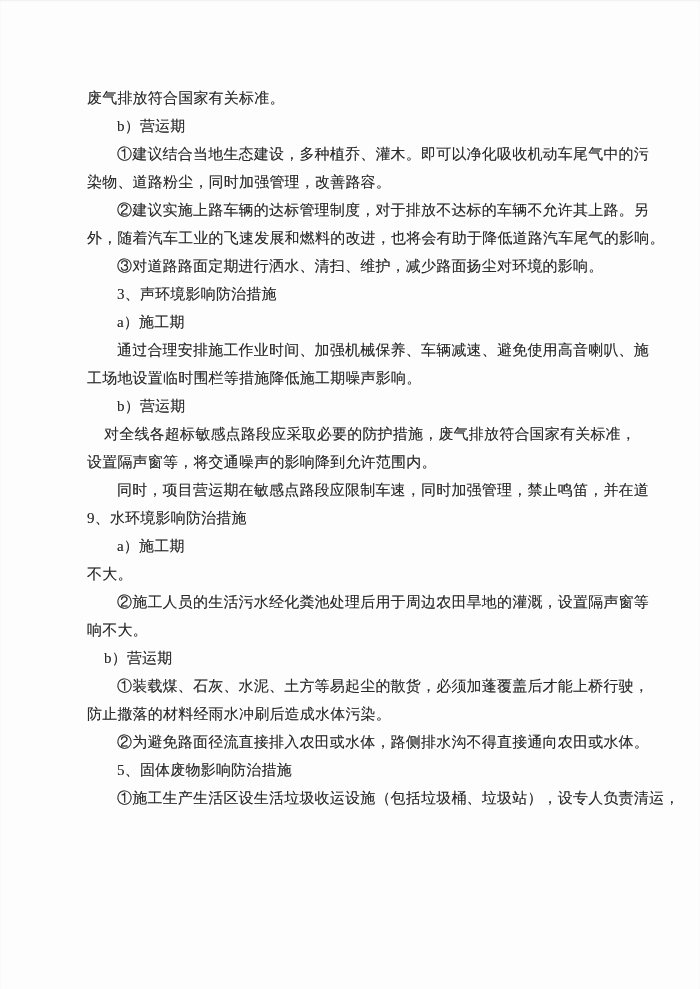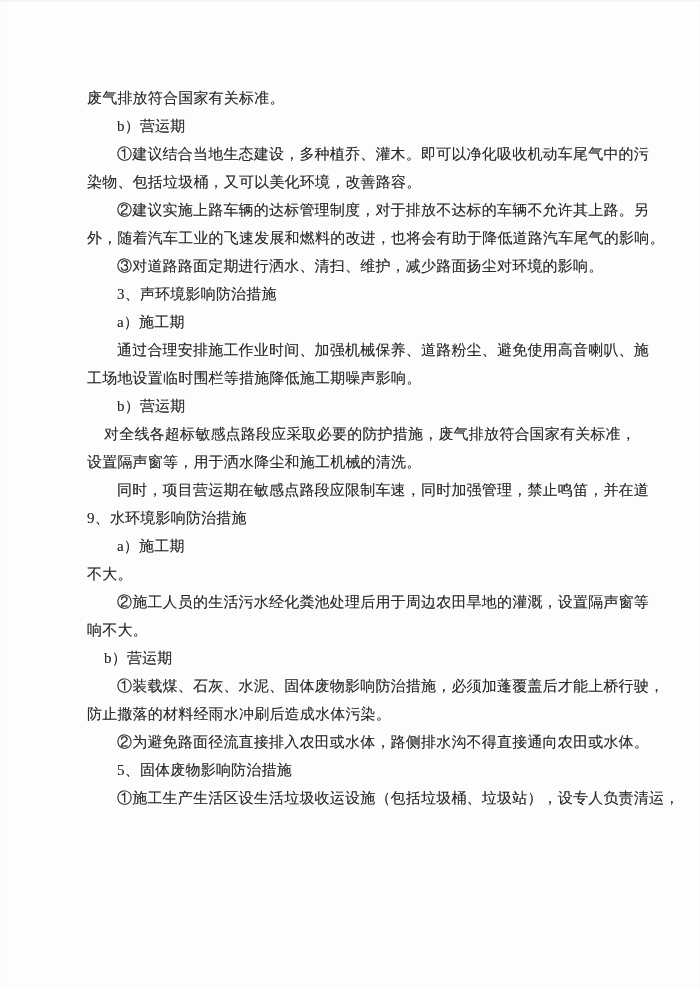--- a/index.html
+++ b/index.html
@@ -36,37 +36,37 @@
   .ind2 { padding-left: 30px; }
 </style>
 </head>
 <body>
 
 <div class="page">
   <div class="textblock">
     <div class="line ind0">废气排放符合国家有关标准。</div>
     <div class="line ind2">b）营运期</div>
     <div class="line ind2">①建议结合当地生态建设，多种植乔、灌木。即可以净化吸收机动车尾气中的污</div>
-    <div class="line ind0">染物、包括垃圾桶，又可以美化环境，改善路容。</div>
+    <div class="line ind0">染物、道路粉尘，同时加强管理，改善路容。</div>
     <div class="line ind2">②建议实施上路车辆的达标管理制度，对于排放不达标的车辆不允许其上路。另</div>
     <div class="line ind0">外，随着汽车工业的飞速发展和燃料的改进，也将会有助于降低道路汽车尾气的影响。</div>
     <div class="line ind2">③对道路路面定期进行洒水、清扫、维护，减少路面扬尘对环境的影响。</div>
     <div class="line ind2">3、声环境影响防治措施</div>
     <div class="line ind2">a）施工期</div>
-    <div class="line ind2">通过合理安排施工作业时间、加强机械保养、道路粉尘、避免使用高音喇叭、施</div>
+    <div class="line ind2">通过合理安排施工作业时间、加强机械保养、车辆减速、避免使用高音喇叭、施</div>
     <div class="line ind0">工场地设置临时围栏等措施降低施工期噪声影响。</div>
     <div class="line ind2">b）营运期</div>
     <div class="line ind1">对全线各超标敏感点路段应采取必要的防护措施，废气排放符合国家有关标准，</div>
-    <div class="line ind0">设置隔声窗等，用于洒水降尘和施工机械的清洗。</div>
+    <div class="line ind0">设置隔声窗等，将交通噪声的影响降到允许范围内。</div>
     <div class="line ind2">同时，项目营运期在敏感点路段应限制车速，同时加强管理，禁止鸣笛，并在道</div>
     <div class="line ind0">9、水环境影响防治措施</div>
     <div class="line ind2">a）施工期</div>
     <div class="line ind0">不大。</div>
     <div class="line ind2">②施工人员的生活污水经化粪池处理后用于周边农田旱地的灌溉，设置隔声窗等</div>
     <div class="line ind0">响不大。</div>
     <div class="line ind1">b）营运期</div>
-    <div class="line ind2">①装载煤、石灰、水泥、固体废物影响防治措施，必须加蓬覆盖后才能上桥行驶，</div>
+    <div class="line ind2">①装载煤、石灰、水泥、土方等易起尘的散货，必须加蓬覆盖后才能上桥行驶，</div>
     <div class="line ind0">防止撒落的材料经雨水冲刷后造成水体污染。</div>
     <div class="line ind2">②为避免路面径流直接排入农田或水体，路侧排水沟不得直接通向农田或水体。</div>
     <div class="line ind2">5、固体废物影响防治措施</div>
     <div class="line ind2">①施工生产生活区设生活垃圾收运设施（包括垃圾桶、垃圾站），设专人负责清运，</div>
   </div>
 </div>
 
 </body></html>

